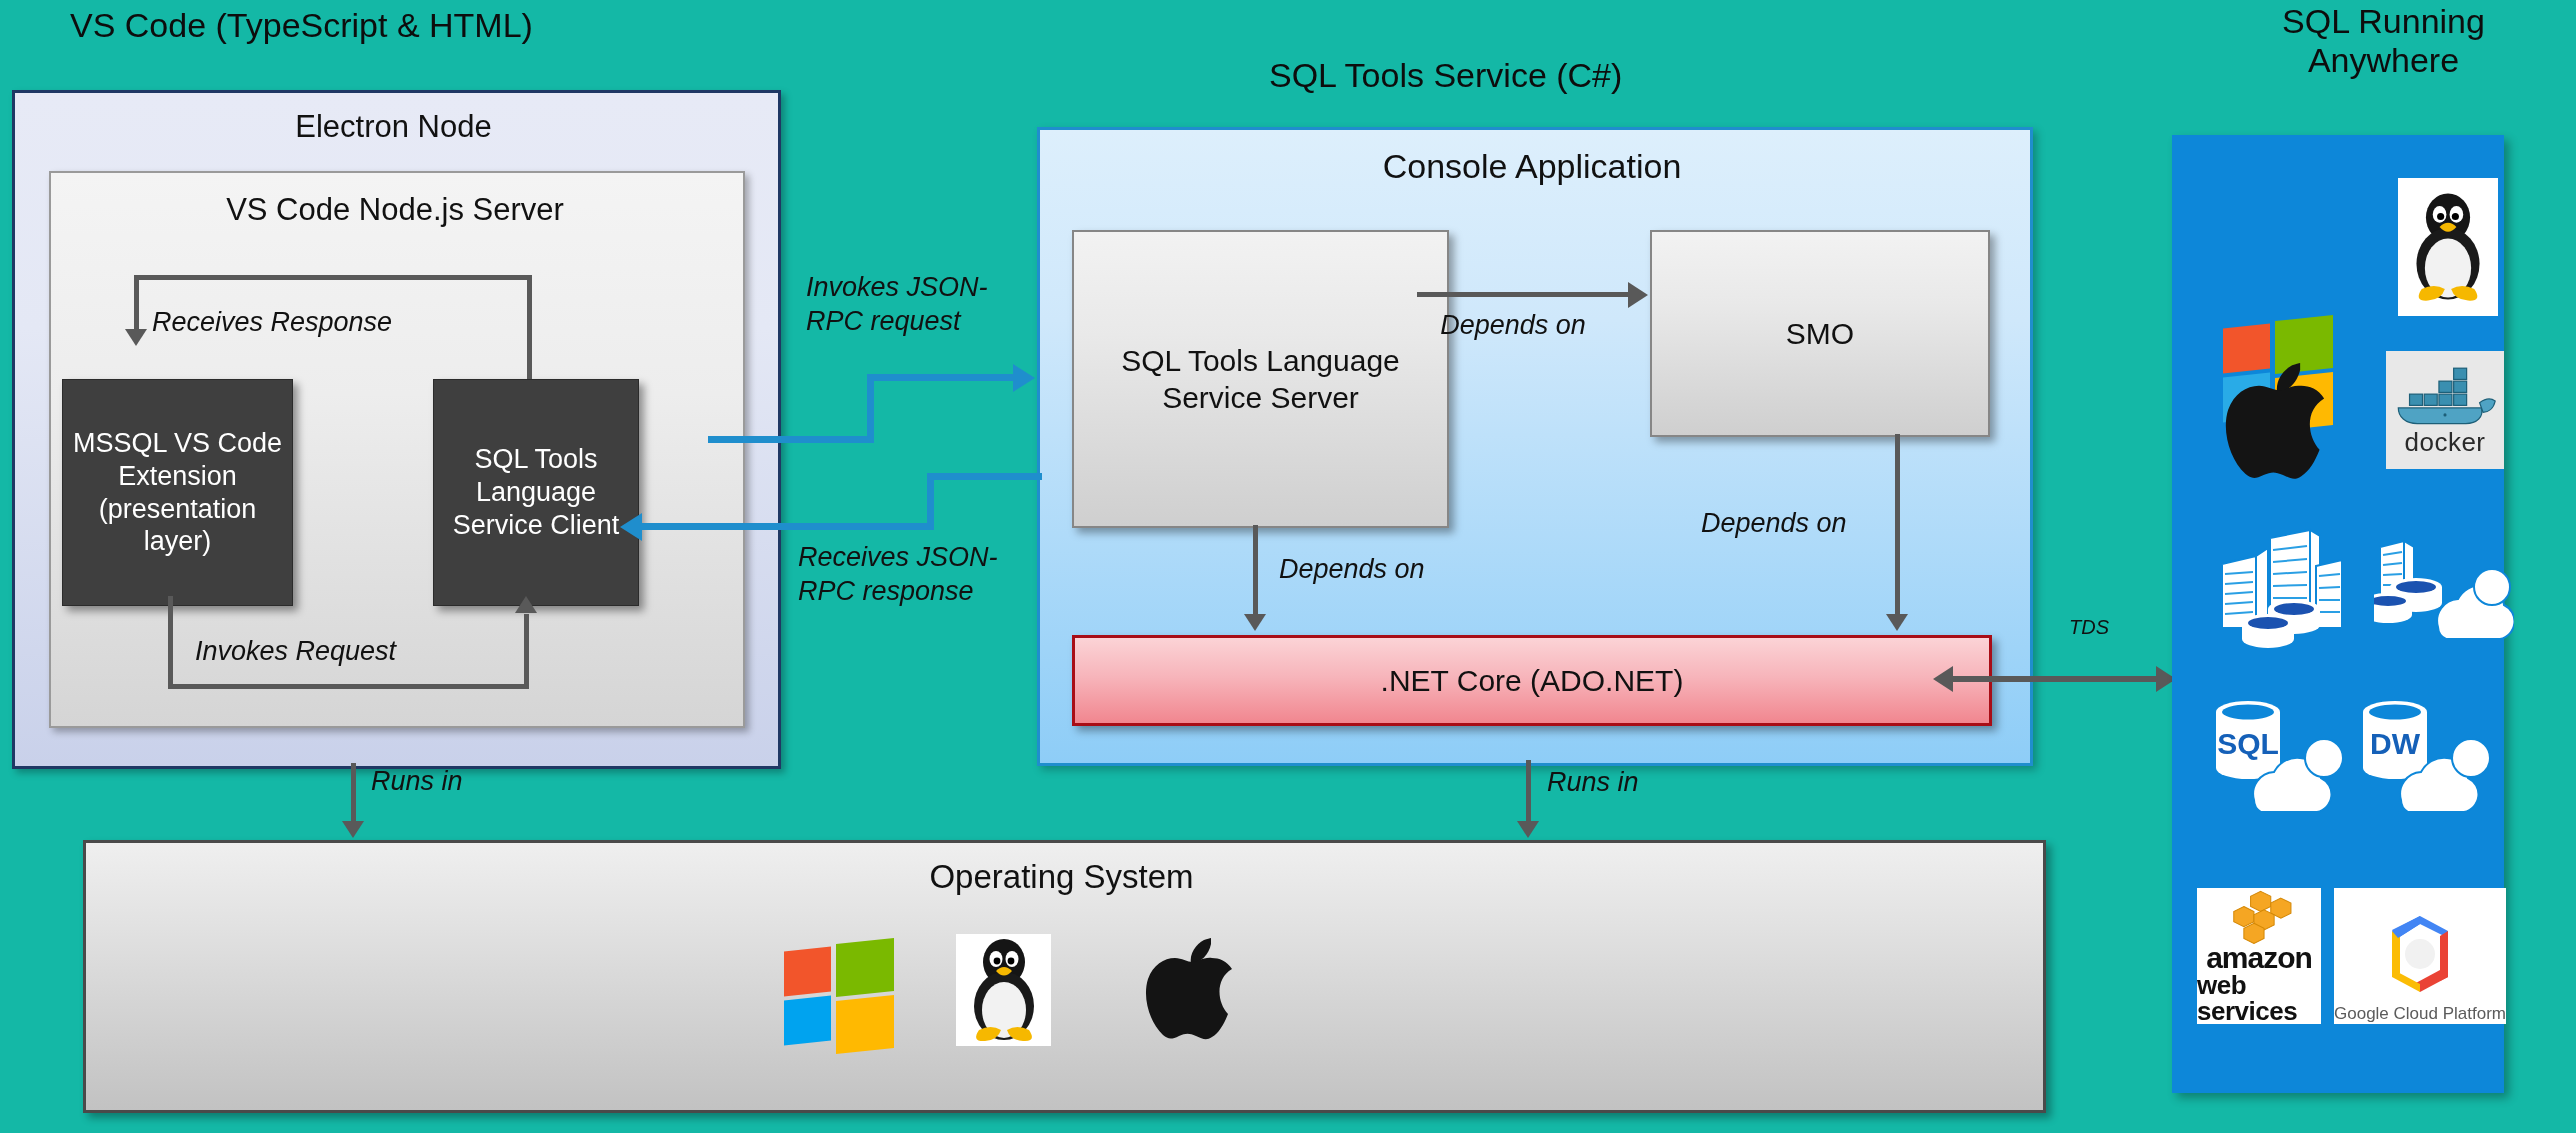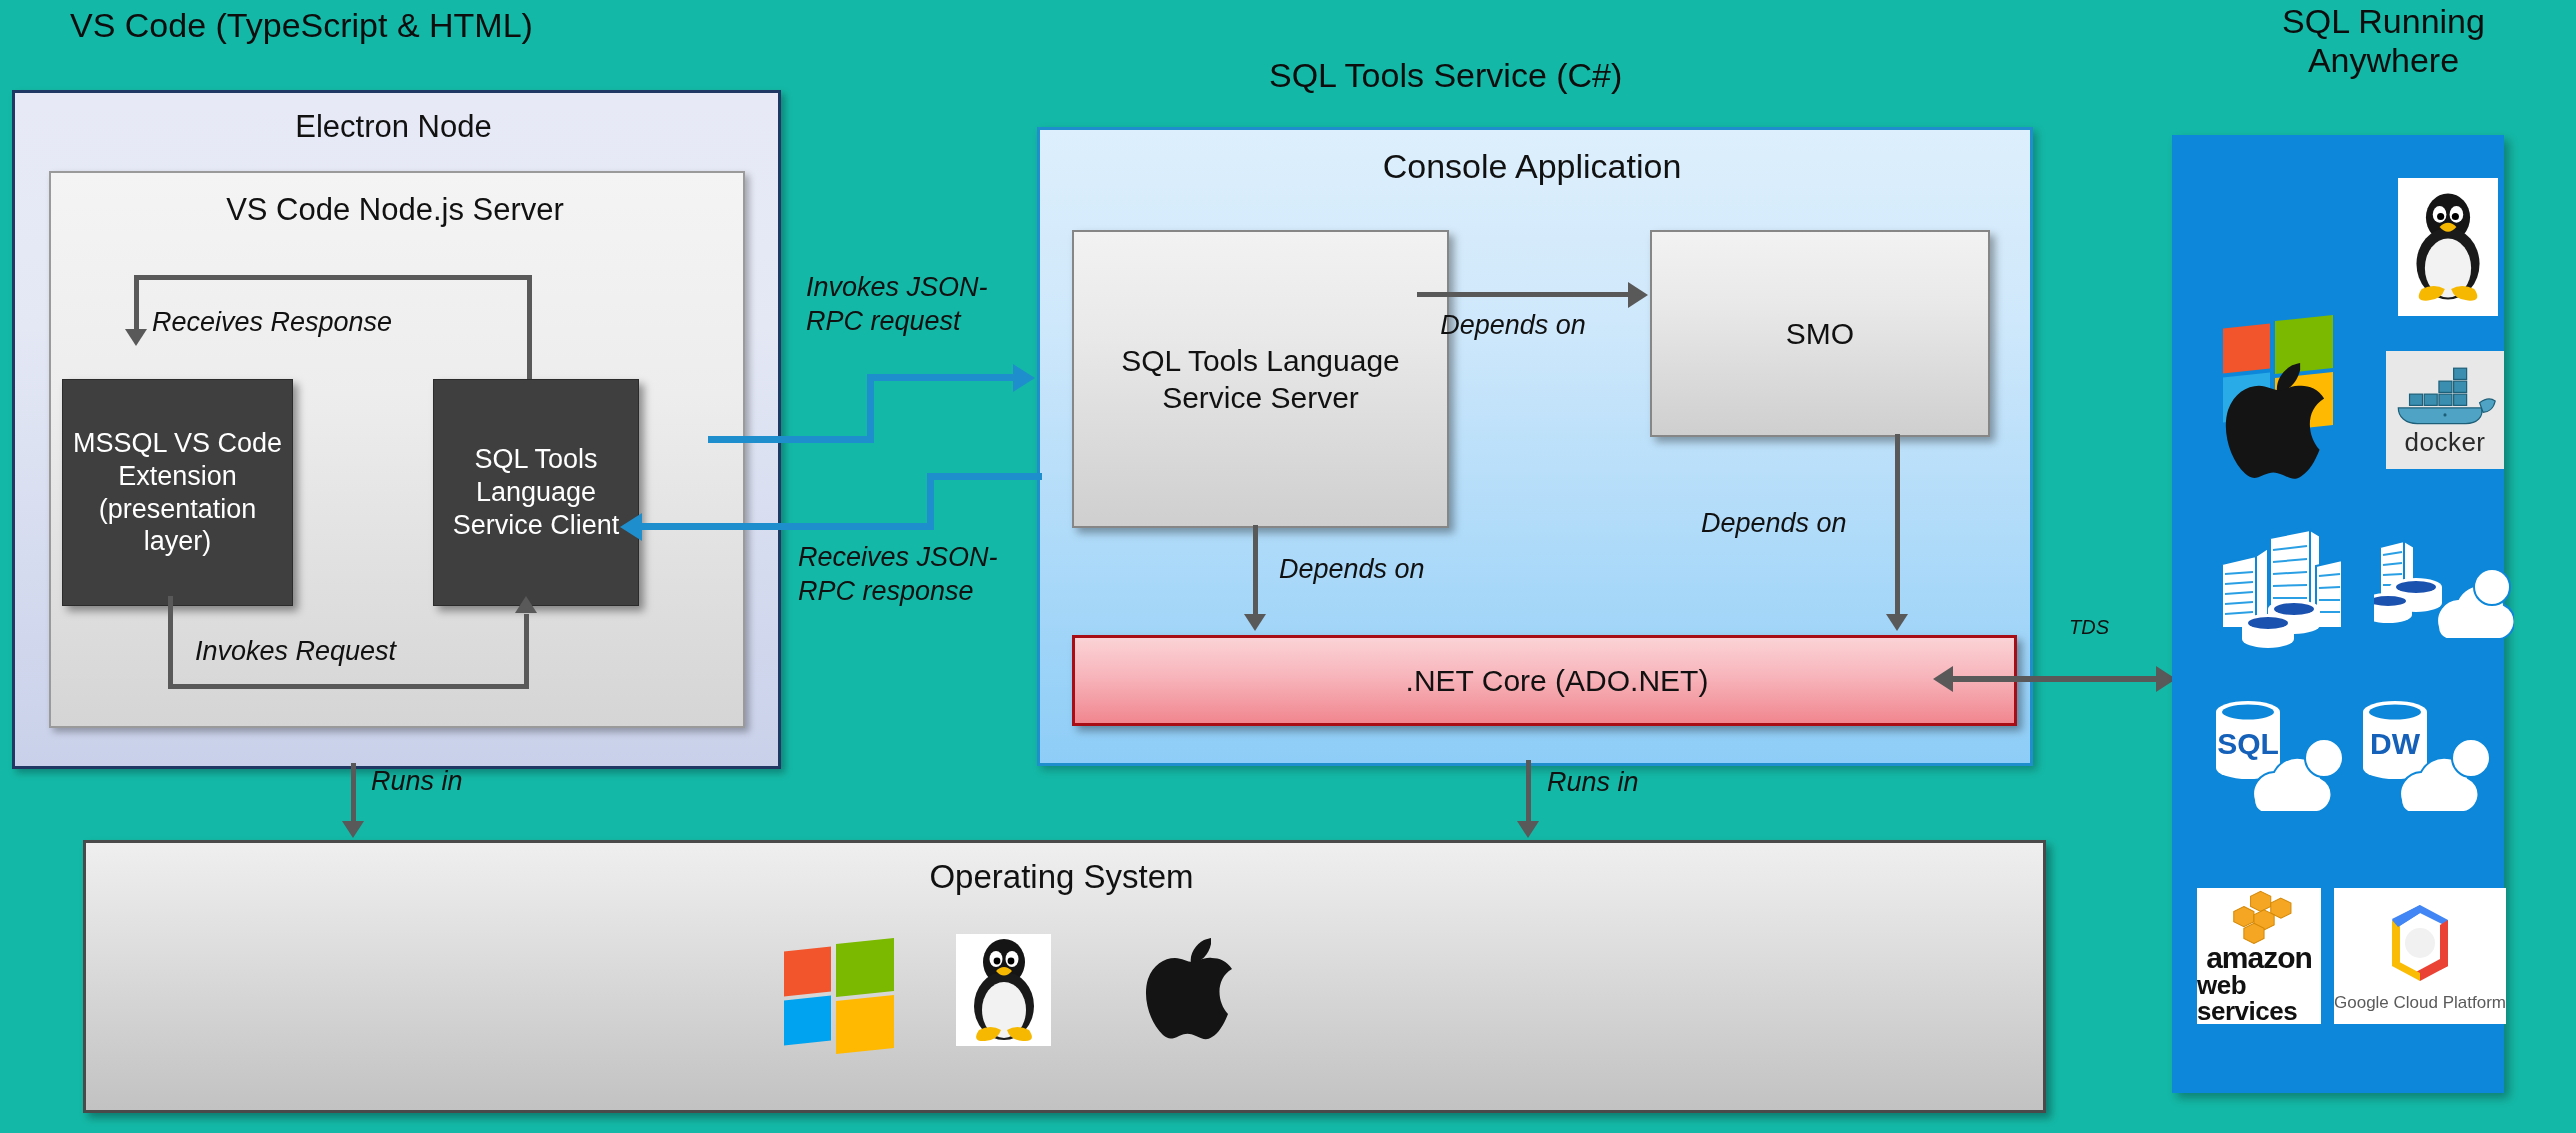--- a/index.html
+++ b/index.html
@@ -74,21 +74,21 @@
   .arrow.right-grey{border-top:13px solid transparent;border-bottom:13px solid transparent;border-left:20px solid #595959;}
   .arrow.left-grey{border-top:13px solid transparent;border-bottom:13px solid transparent;border-right:20px solid #595959;}
   .arrow.right-blue{border-top:14px solid transparent;border-bottom:14px solid transparent;border-left:22px solid #1f8ecd;}
   .arrow.left-blue{border-top:14px solid transparent;border-bottom:14px solid transparent;border-right:22px solid #1f8ecd;}
 
   
   .win-logo{position:relative;}
   .win-q{position:absolute;}
   .tux-tile{background:#ffffff;display:flex;align-items:center;justify-content:center;}
   .logo-tile{background:#e8e8e8;display:flex;flex-direction:column;align-items:center;justify-content:center;}
-  .white-tile{background:#ffffff;display:flex;flex-direction:column;align-items:center;justify-content:center;}
+  .white-tile{background:#ffffff;display:flex;flex-direction:column;align-items:center;justify-content:flex-end;}
   .docker-word{font-size:26px;color:#2a2a2a;letter-spacing:0.5px;font-family:"Liberation Sans",sans-serif;}
   .aws-word1{font-size:30px;font-weight:bold;color:#111;line-height:.95;letter-spacing:-1px;}
   .aws-word2{font-size:26px;font-weight:bold;color:#111;line-height:1;letter-spacing:-0.5px;}
   .gcp-word{font-size:17px;color:#5b5b5b;}
 </style>
 </head>
 <body>
 
 <div id="stage">
 
@@ -150,21 +150,21 @@
   <div class="abs ctr panel-title" style="left:1037px;top:142px;width:990px;height:48px;font-size:34px;">Console Application</div>
 
   <div class="abs ctr greybox" style="left:1072px;top:230px;width:345px;height:294px;padding:0 14px;">
     <span>SQL Tools Language Service Server</span>
   </div>
 
   <div class="abs ctr greybox" style="left:1650px;top:230px;width:336px;height:203px;">
     <span>SMO</span>
   </div>
 
-  <div class="abs ctr redbox" style="left:1072px;top:635px;width:914px;height:85px;padding-left:25px;">
+  <div class="abs ctr redbox" style="left:1072px;top:635px;width:914px;height:85px;">
     <span>.NET Core (ADO.NET)</span>
   </div>
 
   <div class="ln-grey" style="left:1417px;top:292px;width:211px;height:5px;"></div>
   <div class="arrow right-grey" style="left:1628px;top:282px;"></div>
   <div class="abs edgelabel ctr" style="left:1428px;top:309px;width:170px;display:block;text-align:center;">Depends on</div>
 
   <div class="ln-grey" style="left:1253px;top:525px;width:5px;height:92px;"></div>
   <div class="arrow down-grey" style="left:1244px;top:614px;"></div>
   <div class="abs edgelabel" style="left:1279px;top:553px;">Depends on</div>

